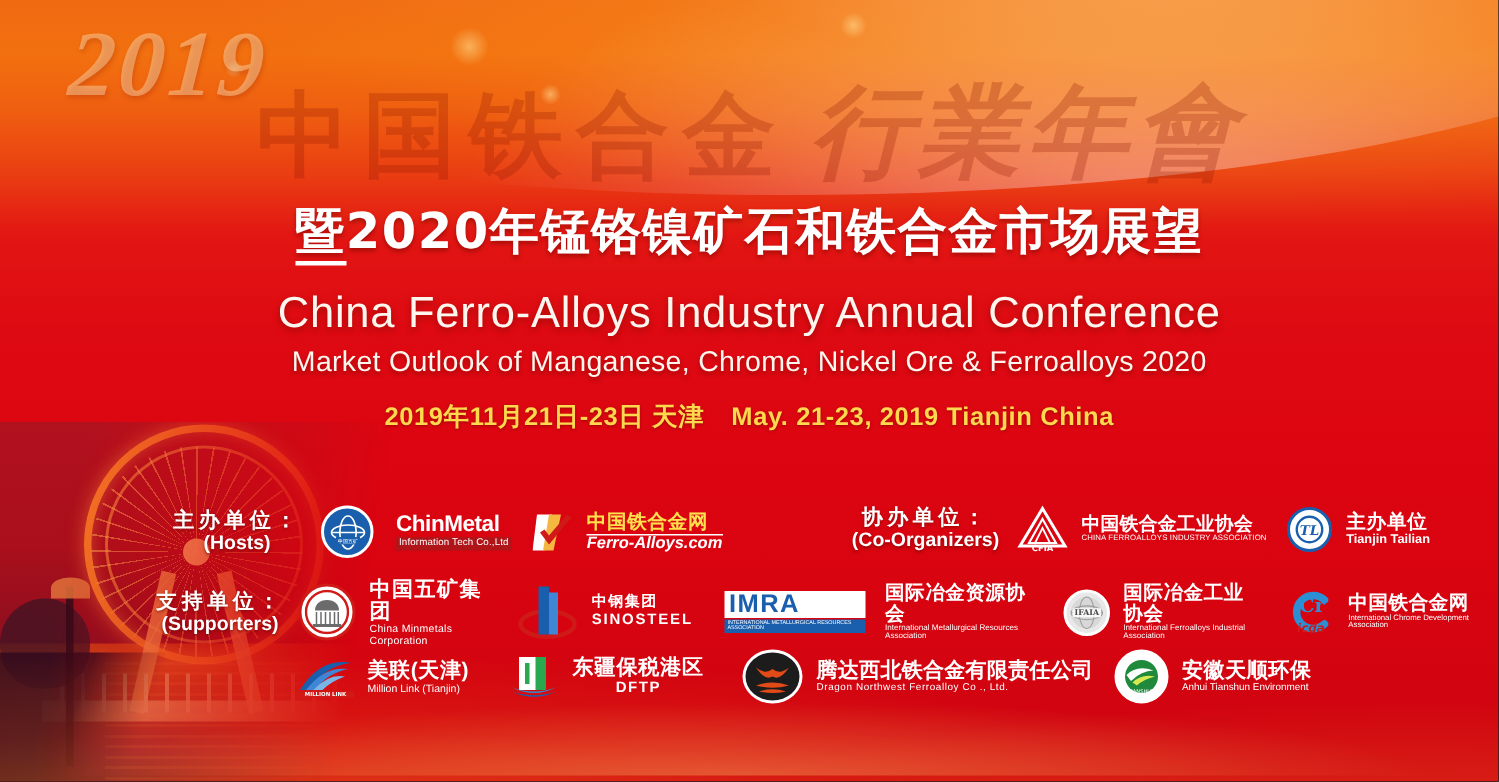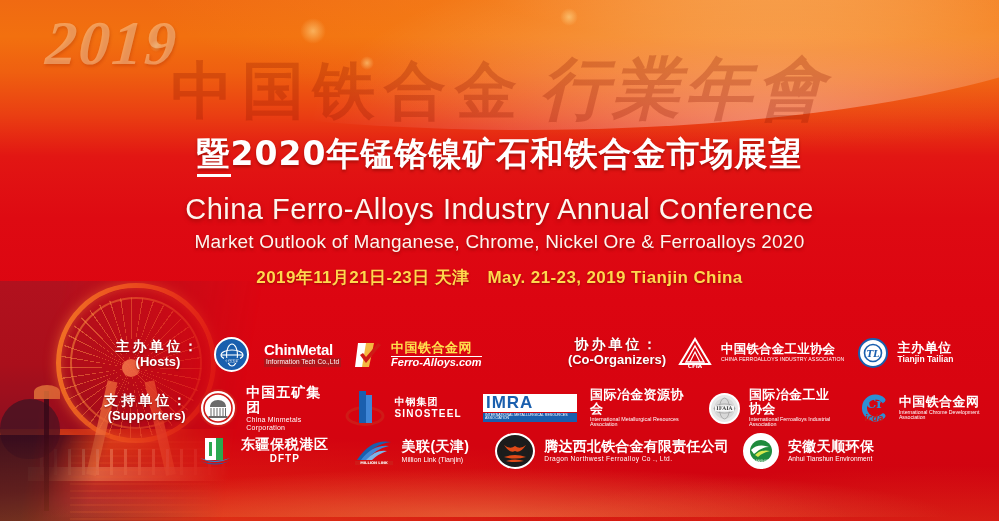--- a/index.html
+++ b/index.html
@@ -340,47 +340,47 @@
           <span class="t1" style="font-size:13px;color:#ffffff;letter-spacing:.4px;">中国铁合金网</span>
           <span class="t2" style="font-size:5.2px;color:#ffffff;margin-top:1px;">International Chrome Development Association</span>
         </div>
       </div>
     </div>
 
     <div class="row" style="left:198px;top:96px;">
 
       <div class="logo" style="margin-right:26px;">
         <div class="mark" style="margin-right:4px;">
+          <svg width="38" height="30" viewBox="0 0 38 30" aria-hidden="true">
+            <path d="M2 24 Q16 2 36 6 Q18 8 8 24 Z" fill="#1a5fae"></path>
+            <path d="M6 24 Q18 8 34 10 Q20 13 12 24 Z" fill="#3f86d6"></path>
+            <path d="M11 24 Q21 13 32 15 Q23 18 17 24 Z" fill="#7ab5e8"></path>
+            <rect x="0" y="25" width="38" height="4" fill="#cf1a17"></rect>
+            <text x="19" y="28.3" font-size="3.6" fill="#ffffff" text-anchor="middle" font-weight="bold" font-family="DejaVu Sans, sans-serif">MILLION LINK</text>
+          </svg>
+        </div>
+        <div class="txt" style="text-align:left;">
+          <span class="t1" style="font-size:14px;color:#ffffff;letter-spacing:.4px;">美联(天津)</span>
+          <span class="t2" style="font-size:7px;color:#ffffff;margin-top:2px;">Million Link (Tianjin)</span>
+        </div>
+      </div>
+
+      <div class="logo" style="margin-right:26px;">
+        <div class="mark" style="margin-right:4px;">
           <svg width="34" height="34" viewBox="0 0 34 34" aria-hidden="true">
             <path d="M7 4 L25 4 L25 26 L7 26 Z" fill="#2aa84f"></path>
             <path d="M7 4 L18 4 L18 26 L7 26 Z" fill="#ffffff"></path>
             <path d="M11 8 L14 8 L14 22 L11 22 Z" fill="#2aa84f"></path>
             <path d="M2 24 Q17 32 32 24 Q17 30 2 24 Z" fill="#2c8fd4"></path>
             <path d="M2 27 Q17 34 32 27 Q17 32 2 27 Z" fill="#1a5fae"></path>
           </svg>
         </div>
         <div class="txt" style="text-align:left;">
           <span class="t1" style="font-size:14px;color:#ffffff;letter-spacing:.6px;">东疆保税港区</span>
           <span class="t2" style="font-size:10px;font-weight:bold;color:#ffffff;letter-spacing:1px;margin-top:2px;text-align:center;">DFTP</span>
-        </div>
-      </div>
-
-      <div class="logo" style="margin-right:26px;">
-        <div class="mark" style="margin-right:4px;">
-          <svg width="38" height="30" viewBox="0 0 38 30" aria-hidden="true">
-            <path d="M2 24 Q16 2 36 6 Q18 8 8 24 Z" fill="#1a5fae"></path>
-            <path d="M6 24 Q18 8 34 10 Q20 13 12 24 Z" fill="#3f86d6"></path>
-            <path d="M11 24 Q21 13 32 15 Q23 18 17 24 Z" fill="#7ab5e8"></path>
-            <rect x="0" y="25" width="38" height="4" fill="#cf1a17"></rect>
-            <text x="19" y="28.3" font-size="3.6" fill="#ffffff" text-anchor="middle" font-weight="bold" font-family="DejaVu Sans, sans-serif">MILLION LINK</text>
-          </svg>
-        </div>
-        <div class="txt" style="text-align:left;">
-          <span class="t1" style="font-size:14px;color:#ffffff;letter-spacing:.4px;">美联(天津)</span>
-          <span class="t2" style="font-size:7px;color:#ffffff;margin-top:2px;">Million Link (Tianjin)</span>
         </div>
       </div>
 
       <div class="logo">
         <div class="mark circ" style="width:36px;height:32px;border-radius:50%;background:#1c1c1c;border:2px solid #ffffff;margin-right:4px;">
           <svg width="30" height="27" viewBox="0 0 30 27" aria-hidden="true">
             <ellipse cx="15" cy="13.5" rx="14" ry="12.5" fill="#1c1c1c"></ellipse>
             <path d="M4 7 Q10 12 15 8 Q20 12 26 7 Q20 16 15 13 Q10 16 4 7 Z" fill="#e24a18"></path>
             <path d="M4 19 Q15 15 26 19 Q15 22 4 19 Z" fill="#e24a18"></path>
             <path d="M6 23 Q15 20 24 23 Q15 25 6 23 Z" fill="#e24a18"></path>

